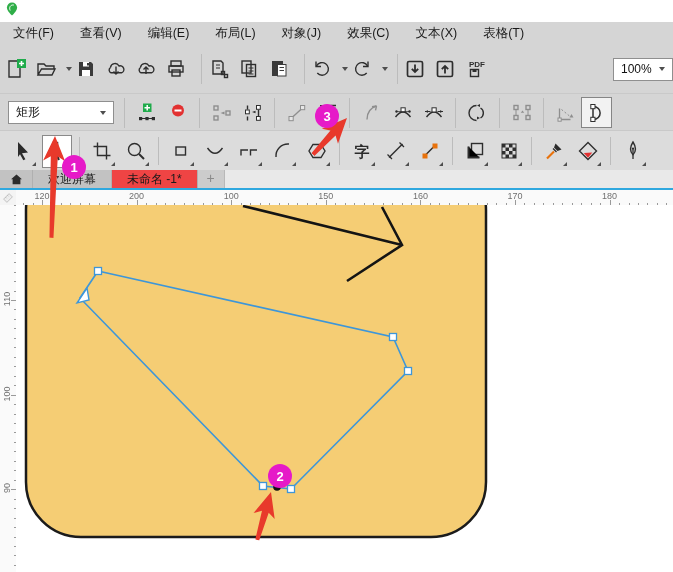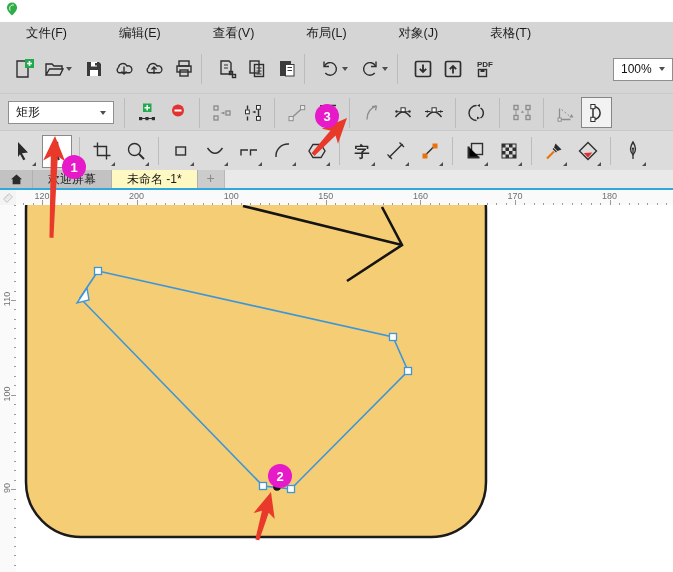--- a/index.html
+++ b/index.html
@@ -4,24 +4,24 @@
 <style>
   html,body{margin:0;padding:0}
   body{width:673px;height:572px;overflow:hidden;position:relative;background:#fff;
        font-family:"Liberation Sans",sans-serif;-webkit-font-smoothing:antialiased}
   .abs{position:absolute}
   
   #title-bar{left:0;right:0;top:0;height:22px;background:#fff;display:flex;align-items:center;gap:5px;padding-left:4px}
   #title-text{font-size:12px;color:#141414;white-space:nowrap}
   
   #menu-bar{left:0;right:0;top:22px;height:23px;background:#d5d5d5;display:flex;align-items:center;font-size:12.5px;color:#1a1a1a;overflow:hidden}
-  .menu-item{padding:0 26px;line-height:23px;white-space:nowrap;cursor:default}
+  .menu-item{padding:0 13px;line-height:23px;white-space:nowrap;cursor:default}
   
   #toolbar{left:0;right:0;top:45px;height:48px;background:#d5d5d5;display:flex;align-items:center;padding-left:5px;overflow:hidden}
-  .tbtn{min-width:30px;height:36px;display:flex;align-items:center;justify-content:flex-end;border-radius:2px}
+  .tbtn{min-width:30px;height:36px;display:flex;align-items:center;justify-content:flex-start;border-radius:2px}
   .sep{width:1px;height:30px;background:#bcbcbc;margin:0 6px;flex:0 0 1px}
   .dd{width:0;height:0;border-left:3.5px solid transparent;border-right:3.5px solid transparent;border-top:4px solid #4e4e4e;margin:0 3px 0 1px}
   .disabled{opacity:.42}
   .combo{background:#fff;border:1px solid #8f8f8f;height:23px;display:flex;align-items:center;font-size:12px;color:#111;padding:0 4px 0 7px;box-sizing:border-box}
   .combo .cval{flex:1;white-space:nowrap;overflow:hidden}
   #zoom-combo{margin-left:auto;width:60px;margin-right:0}
   
   #property-bar{left:0;right:0;top:93px;height:37px;background:#d5d5d5;display:flex;align-items:center;padding-left:8px;overflow:hidden;border-top:1px solid #c9c9c9}
   #shape-preset-combo{width:106px;margin-right:4px}
   .pbtn{min-width:31px;height:31px;display:flex;align-items:center;justify-content:center;border:1px solid transparent;box-sizing:border-box}
@@ -29,21 +29,21 @@
   
   #toolbox-bar{left:0;right:0;top:130px;height:40px;background:#dcdcdc;display:flex;align-items:center;padding-left:6px;overflow:hidden;border-top:1px solid #c9c9c9}
   .tool{width:30px;height:33px;display:flex;align-items:center;justify-content:center;position:relative;margin:0 2px;box-sizing:border-box}
   .tool::after{content:'';position:absolute;right:2px;bottom:2px;width:0;height:0;border-left:4px solid transparent;border-bottom:4px solid #4e4e4e}
   .tool.selected{background:#fff;border:1px solid #8a8a8a}
   .tsep{width:1px;height:28px;background:#bcbcbc;margin:0 5px;flex:0 0 1px}
   
   #tab-bar{left:0;right:0;top:170px;height:18px;background:#c2c2c2;display:flex;font-size:12px;overflow:hidden}
   #home-btn{width:32px;display:flex;align-items:center;justify-content:center;border-right:1px solid #b0b0b0}
   .tab{padding:0 15px;line-height:18px;color:#1a1a1a;border-right:1px solid #b0b0b0;white-space:nowrap}
-  .tab.active{background:#fef9c3}
+  .tab.active{background:#ef4444}
   #new-tab{width:26px;text-align:center;background:#cccccc;color:#8a8a8a;line-height:17px;font-size:14px;border-right:1px solid #b8b8b8}
   #tab-rest{flex:1;background:#e9e9e9}
   #blue-line{left:0;right:0;top:188px;height:2px;background:#2FA8DF}
   
   #ruler-corner{left:0;top:190px;width:16px;height:15px;background:#f4f4f4;border-right:1px solid #d6d6d6;border-bottom:1px solid #d6d6d6;display:flex;align-items:center;justify-content:center}
   #h-ruler{left:16px;right:0;top:190px;height:15px;background:#fafafa;border-bottom:1px solid #dadada}
   .htick{position:absolute;bottom:0;width:1px;background:#9a9a9a}
   .hnum{position:absolute;top:1px;font-size:9px;color:#707070;transform:translateX(-50%)}
   #v-ruler{left:0;top:205px;width:16px;bottom:0;background:#fafafa;border-right:1px solid #dadada}
   .vtick{position:absolute;right:0;height:1px;background:#9a9a9a}
@@ -61,24 +61,26 @@
 
 <div id="title-bar" class="abs">
   <span id="app-logo"><svg width="16" height="16" viewBox="0 0 22 22">
         <path d="M11 2a7 7 0 0 1 7 7c0 5-7 11-7 11S4 14 4 9a7 7 0 0 1 7-7z" fill="#2fae48"></path>
         <path d="M13.5 5.5c-4.5-.5-7 3-5 7.5" stroke="#fff" stroke-width="1.3" fill="none"></path>
       </svg></span>
 </div>
 
 <div id="menu-bar" class="abs">
     <div class="menu-item">文件(F)</div>
+    <div class="menu-item">查看(V)</div>
     <div class="menu-item">编辑(E)</div>
-    <div class="menu-item">查看(V)</div>
     <div class="menu-item">布局(L)</div>
     <div class="menu-item">对象(J)</div>
+    <div class="menu-item">效果(C)</div>
+    <div class="menu-item">文本(X)</div>
     <div class="menu-item">表格(T)</div>
   </div>
 
 <div id="toolbar" class="abs">
   <div id="tb-items" style="display:contents"><div class="tbtn">
         <span style="display: flex;">
           <svg width="22" height="22" viewBox="0 0 22 22">
             <path d="M4 3h8l3 3v13H4z" stroke="#2e2e2e" stroke-width="1.4" fill="none"></path>
             <rect x="12" y="1" width="9" height="9" fill="#1fab4b"></rect>
             <path d="M16.5 3v5M14 5.5h5" stroke="#fff" stroke-width="1.6"></path>

